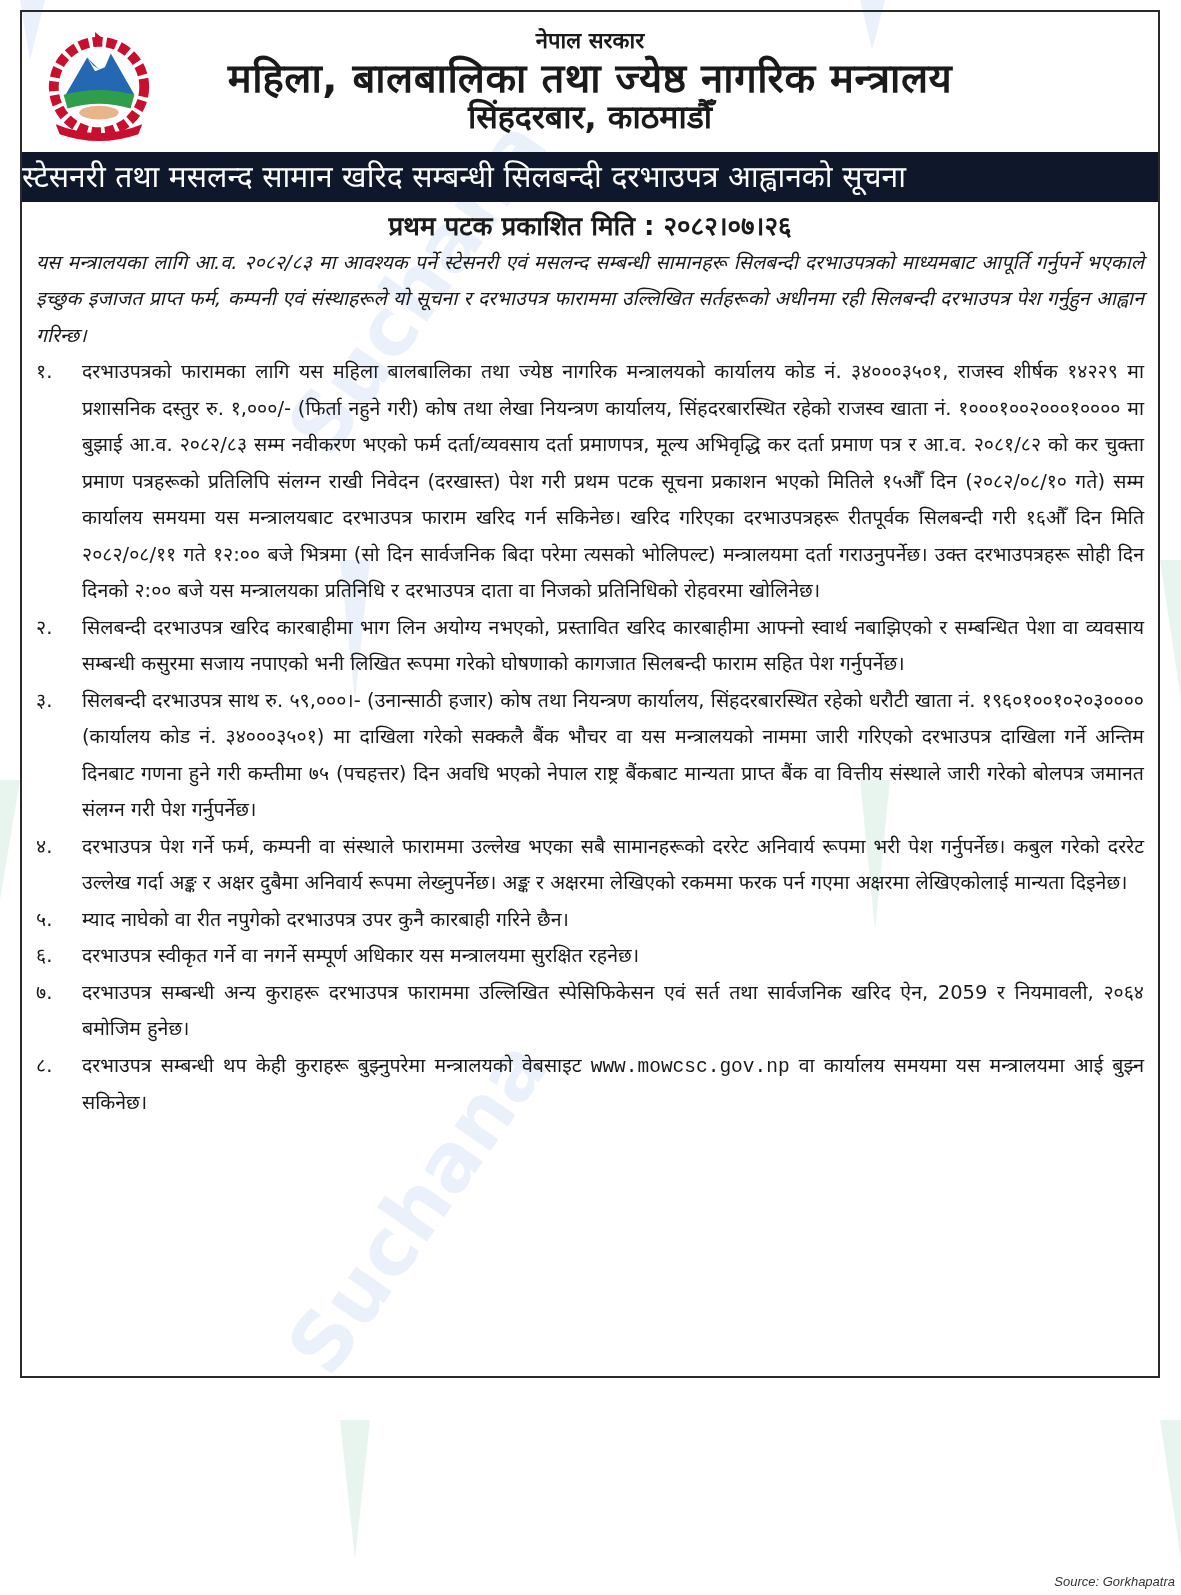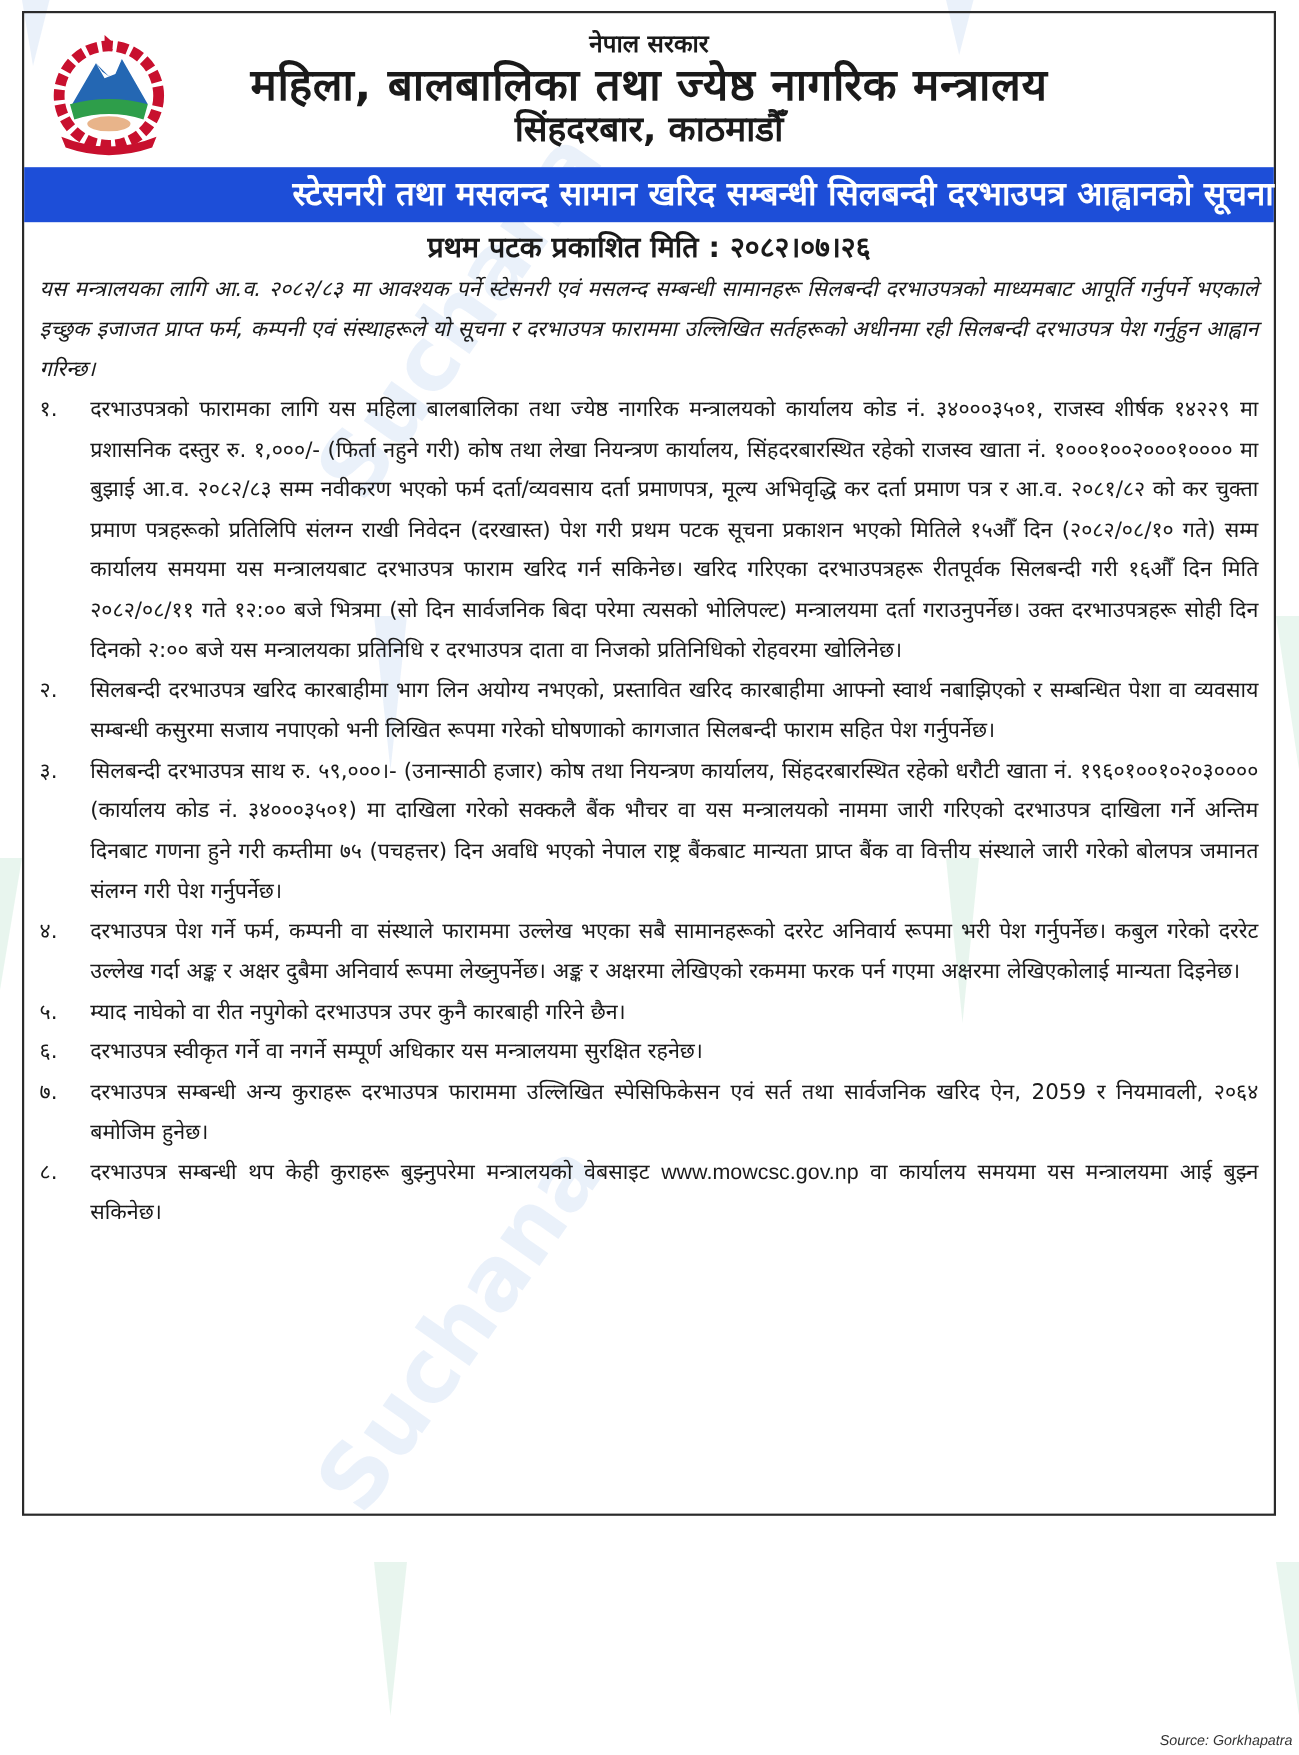--- a/index.html
+++ b/index.html
@@ -6,22 +6,22 @@
   body { width:1181px; height:1595px; position:relative; overflow:hidden;
          font-family:"DejaVu Sans", sans-serif; color:#1a1a1a; }
   .frame { position:absolute; left:20px; top:10px; width:1140px; height:1368px;
            border:2px solid #2a2a2a; box-sizing:border-box; }
   .header { position:relative; height:140px; }
   .logo { position:absolute; left:18px; top:14px; width:118px; height:118px; }
   .head-text { position:absolute; left:0; right:0; top:14px; text-align:center; }
   .gov { font-size:22px; font-weight:bold; line-height:30px; }
   .ministry { font-size:40px; font-weight:bold; line-height:44px; letter-spacing:0.5px; }
   .address { font-size:32px; font-weight:bold; line-height:34px; }
-  .banner { background:#1d4ed8; color:#fff; height:50px; line-height:50px;
-            text-align:right; font-size:30px; font-weight:bold; margin:0 0 0 0; }
+  .banner { background:#0f172a; color:#fff; height:50px; line-height:50px;
+            text-align:left; font-size:30px; font-weight:normal; margin:0 0 0 0; }
   .body { padding:6px 14px 0 14px; font-size:19.5px; line-height:36.5px; }
   .pubdate { text-align:center; font-weight:bold; font-size:26px; }
   .para { text-align:justify; text-align-last:left;font-style:italic; }
   .cond-head { font-weight:bold; }
   .item { display:flex; }
   .item .num { width:46px; flex:0 0 46px; }
   .item .txt { flex:1; text-align:justify; text-align-last:left; }
   .source { position:absolute; right:6px; top:1574px; font-style:italic;
             font-size:13px; color:#333; font-family:"Liberation Sans", sans-serif; }
   .wm { position:absolute; pointer-events:none; opacity:0.10; }
@@ -91,18 +91,18 @@
     <div class="item">
       <span class="num">६.</span>
       <span class="txt">दरभाउपत्र स्वीकृत गर्ने वा नगर्ने सम्पूर्ण अधिकार यस मन्त्रालयमा सुरक्षित रहनेछ।</span>
     </div>
     <div class="item">
       <span class="num">७.</span>
       <span class="txt">दरभाउपत्र सम्बन्धी अन्य कुराहरू दरभाउपत्र फाराममा उल्लिखित स्पेसिफिकेसन एवं सर्त तथा सार्वजनिक खरिद ऐन, 2059 र नियमावली, २०६४ बमोजिम हुनेछ।</span>
     </div>
     <div class="item">
       <span class="num">८.</span>
-      <span class="txt"><span>दरभाउपत्र सम्बन्धी थप केही कुराहरू बुझ्नुपरेमा मन्त्रालयको वेबसाइट </span><a style="font-family:Liberation Sans, sans-serif; color:#1a1a1a; text-decoration:none;">www.mowcsc.gov.np</a><span> वा कार्यालय समयमा यस मन्त्रालयमा आई बुझ्न सकिनेछ।</span></span>
+      <span class="txt"><span>दरभाउपत्र सम्बन्धी थप केही कुराहरू बुझ्नुपरेमा मन्त्रालयको वेबसाइट </span><a style="font-family:Liberation Mono, monospace; color:#1a1a1a; text-decoration:none;">www.mowcsc.gov.np</a><span> वा कार्यालय समयमा यस मन्त्रालयमा आई बुझ्न सकिनेछ।</span></span>
     </div>
   </div>
 </div>
 
 <div class="source">Source: Gorkhapatra</div>
 
 </body></html>

